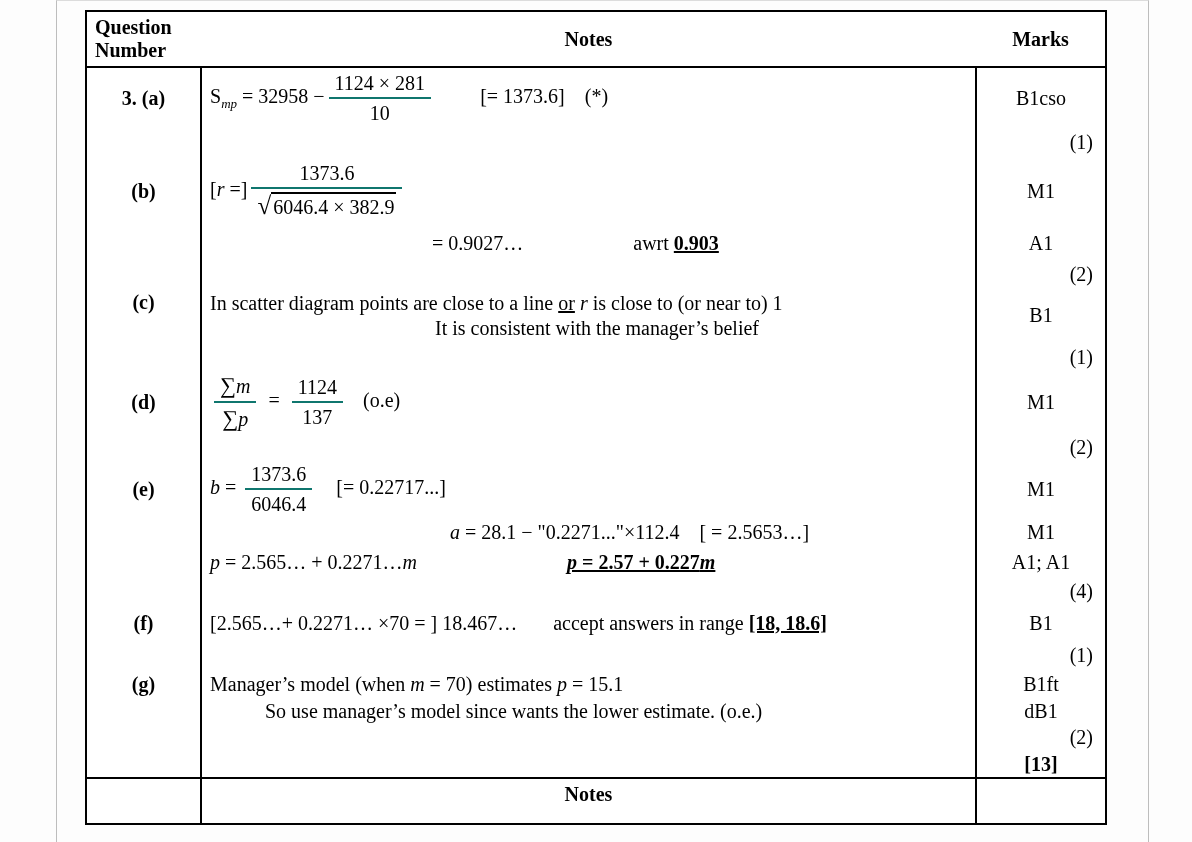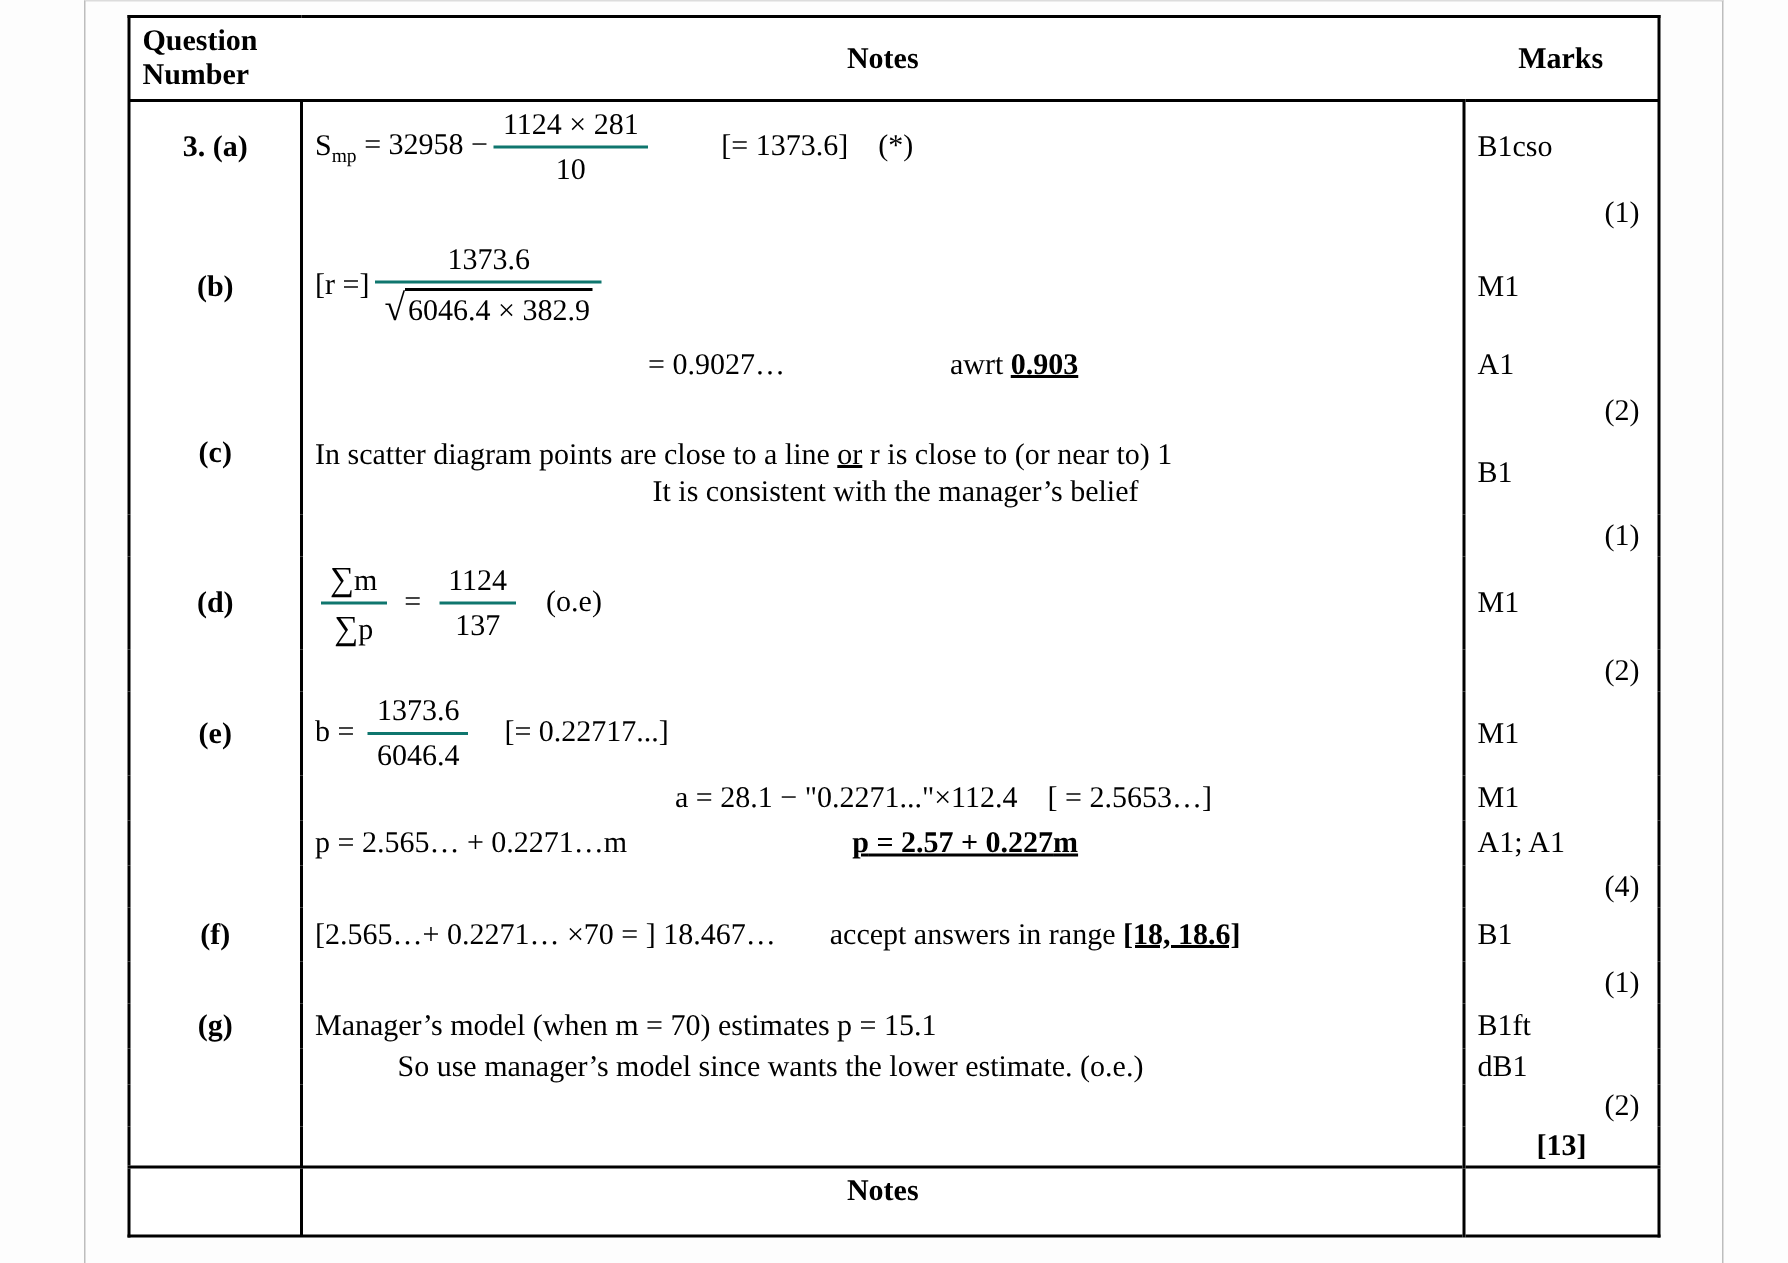--- a/index.html
+++ b/index.html
@@ -8,32 +8,32 @@
   .scan-frame{position:absolute;left:56px;top:0;width:1091px;height:842px;
        border-left:1px solid #bdbdbd;border-right:1px solid #bdbdbd;border-top:1px solid #dcdcdc;}
   table.mark-table{position:absolute;left:85px;top:10px;width:1020px;border-collapse:collapse;
        table-layout:fixed;font-size:20px;border:2px solid #000;background:#fff;}
   th,td{padding:0 8px;}
   tr.head th{border-bottom:2px solid #000;height:54px;font-size:20px;vertical-align:middle;}
   .qh{text-align:left;margin-left:36px;}
   .sh,.mh{text-align:center;}
   .qcell{border-right:2px solid #000;text-align:center;font-weight:bold;vertical-align:middle;}
   .scell{vertical-align:middle;}
-  .mcell{border-left:2px solid #000;text-align:left;vertical-align:middle;}
+  .mcell{border-left:2px solid #000;text-align:center;vertical-align:middle;}
   .tally{text-align:right;padding-right:12px;font-weight:normal;}
   .total{text-align:center;font-weight:bold;margin-top:44px;}
   .vtop{vertical-align:top;padding-top:3px;}
   .sline{line-height:1.22;}
   .frac{display:inline-block;vertical-align:middle;text-align:center;margin:0 4px;}
   .frac .num{display:block;padding:0 6px 2px;}
   .frac .den{display:block;border-top:2px solid #0f766e;padding:2px 6px 0;}
   .root{font-size:1.25em;}
   .radicand{display:inline-block;border-top:2px solid #000;padding:1px 2px 0;}
   .sum{font-size:1.12em;}
-  .v{}
+  .v{font-style:italic;}
   sub.v{font-size:13px;}
   .u{text-decoration:underline;}
   .ans{font-weight:bold;text-decoration:underline;}
   .eqgap{margin:0 8px;}
   .ml16{margin-left:16px}.ml20{margin-left:20px}.ml36{margin-left:36px}
   .ml45{margin-left:45px}.ml110{margin-left:110px}.ml150{margin-left:150px}
   .ind55{padding-left:55px}.ind222{padding-left:222px}.ind225{padding-left:225px}.ind240{padding-left:240px}
   .h24 td{height:24px}.h26 td{height:26px}.h28 td{height:28px}.h30 td{height:30px}
   .h34 td{height:34px}.h36 td{height:36px}.h40 td{height:40px}.h52 td{height:52px}
   .h56 td{height:56px}.h60 td{height:60px}.h62 td{height:62px}.h70 td{height:70px}

